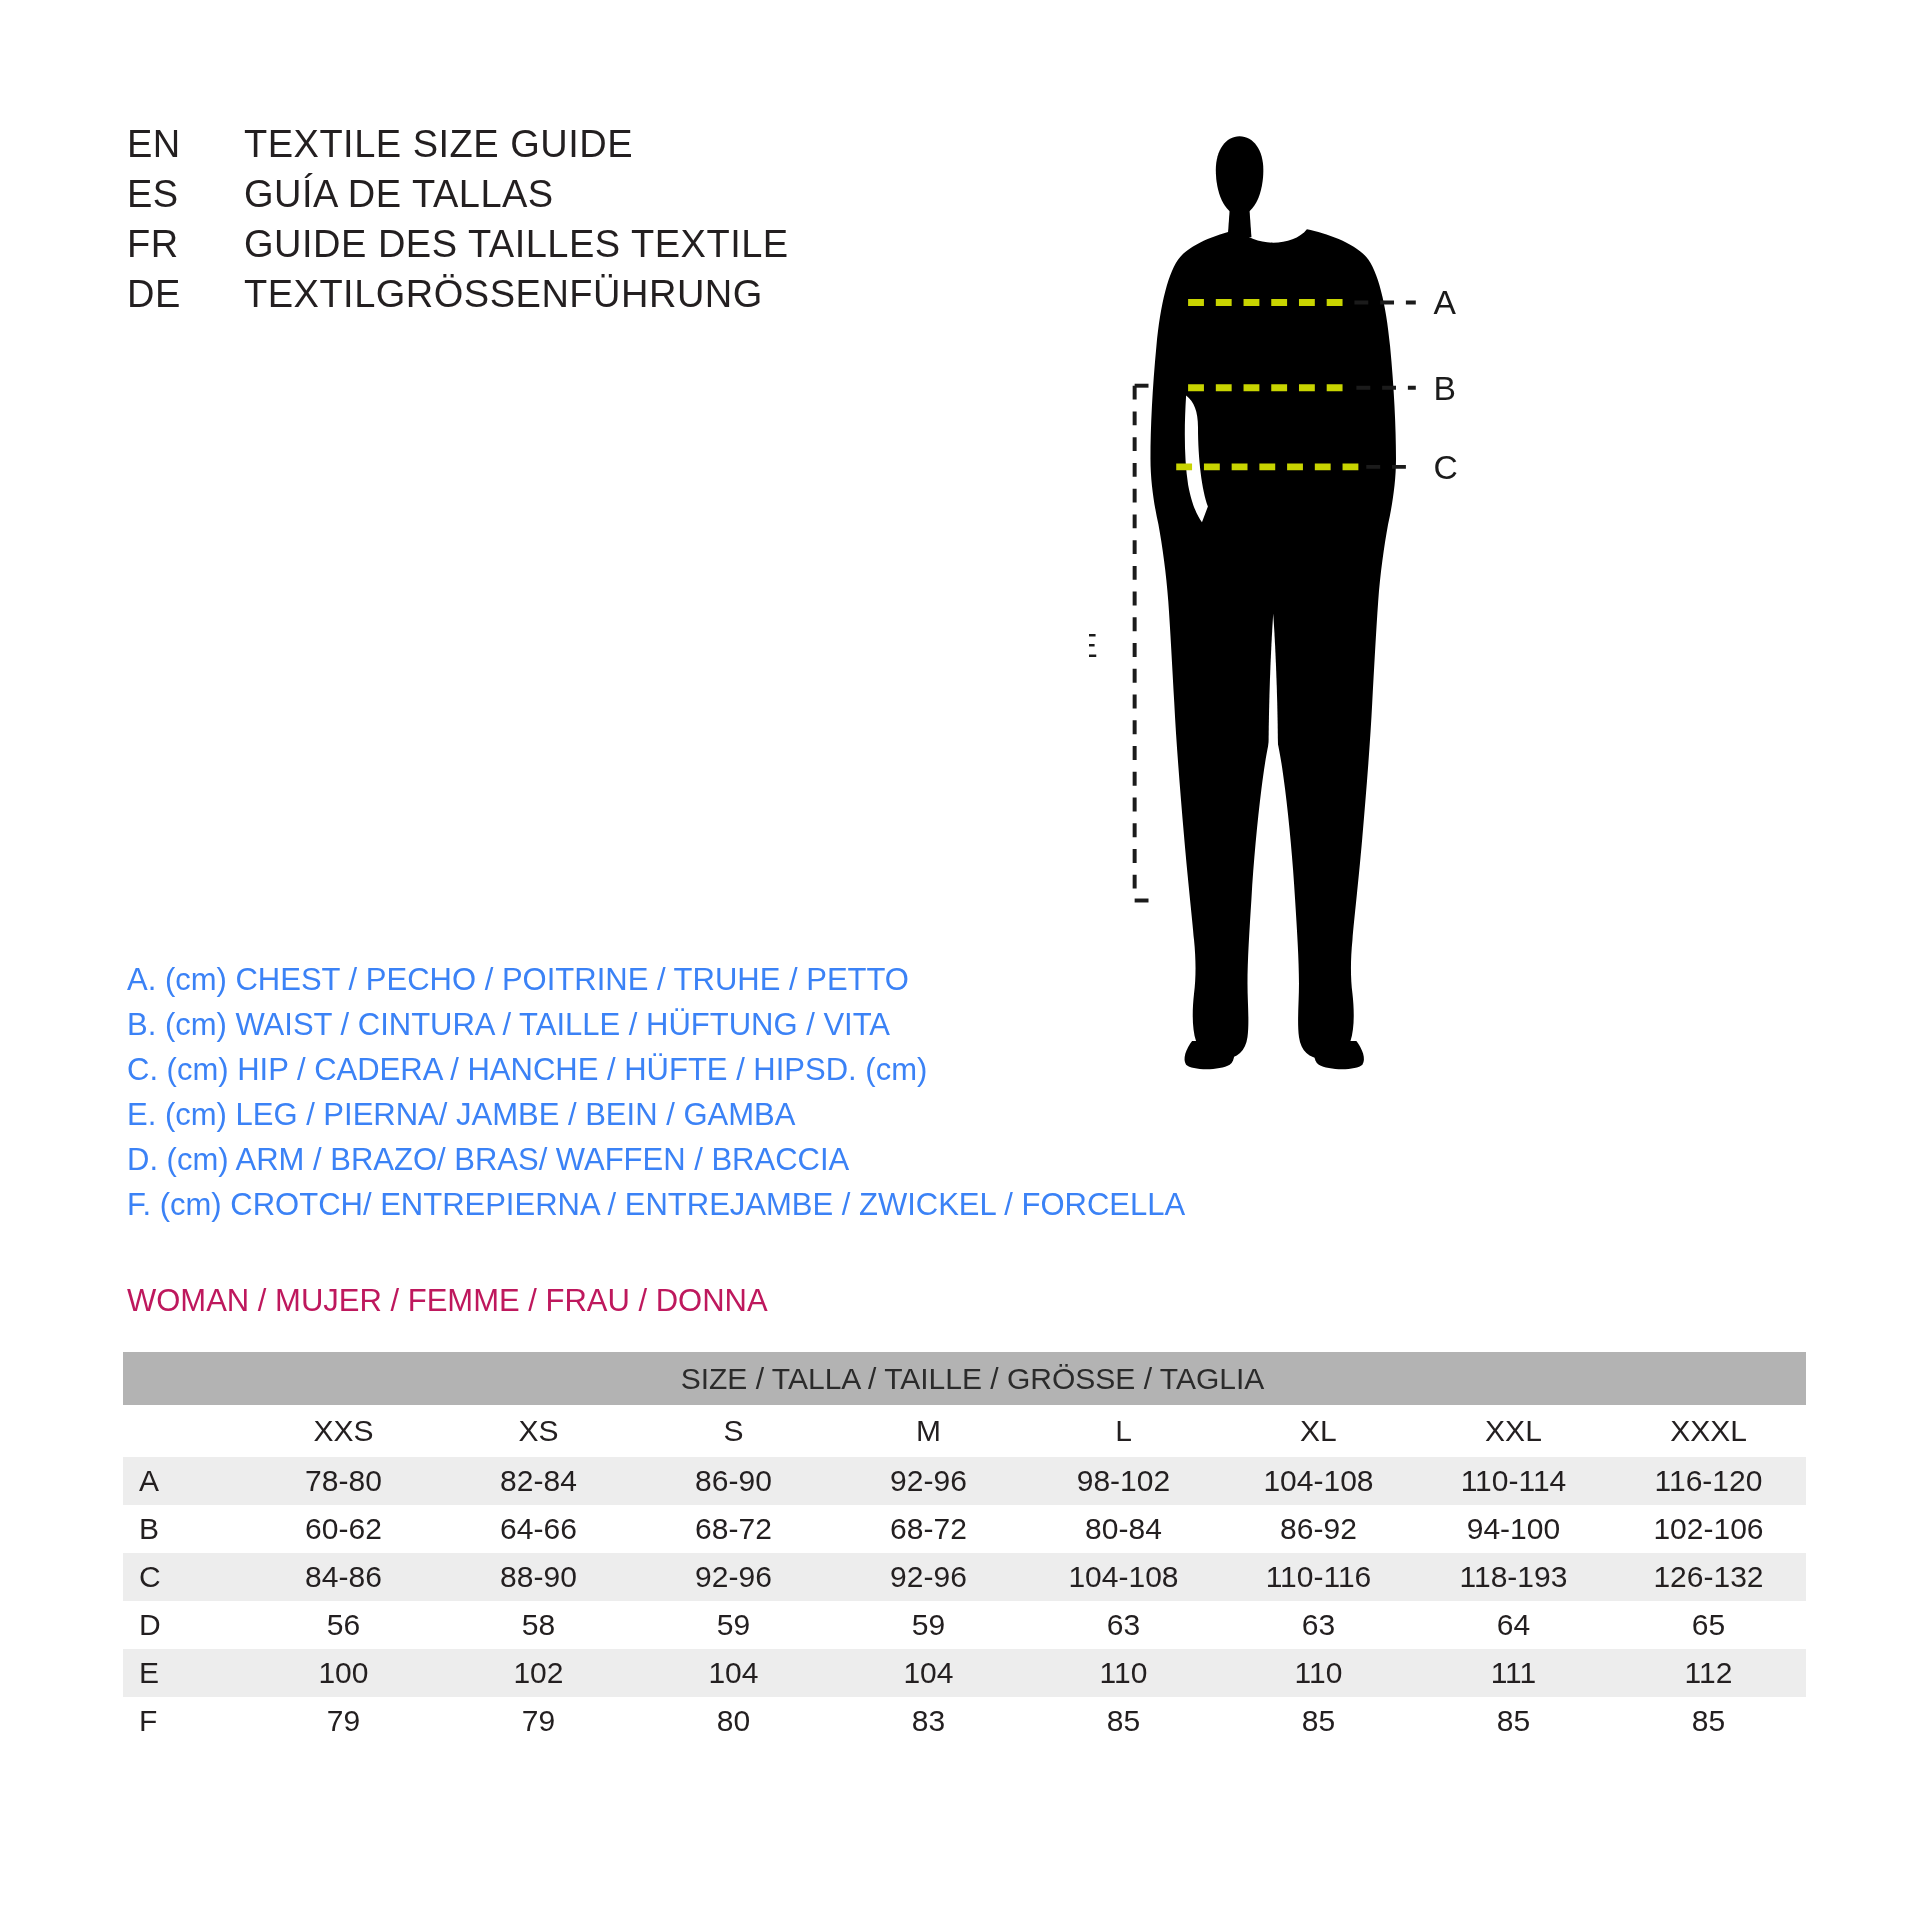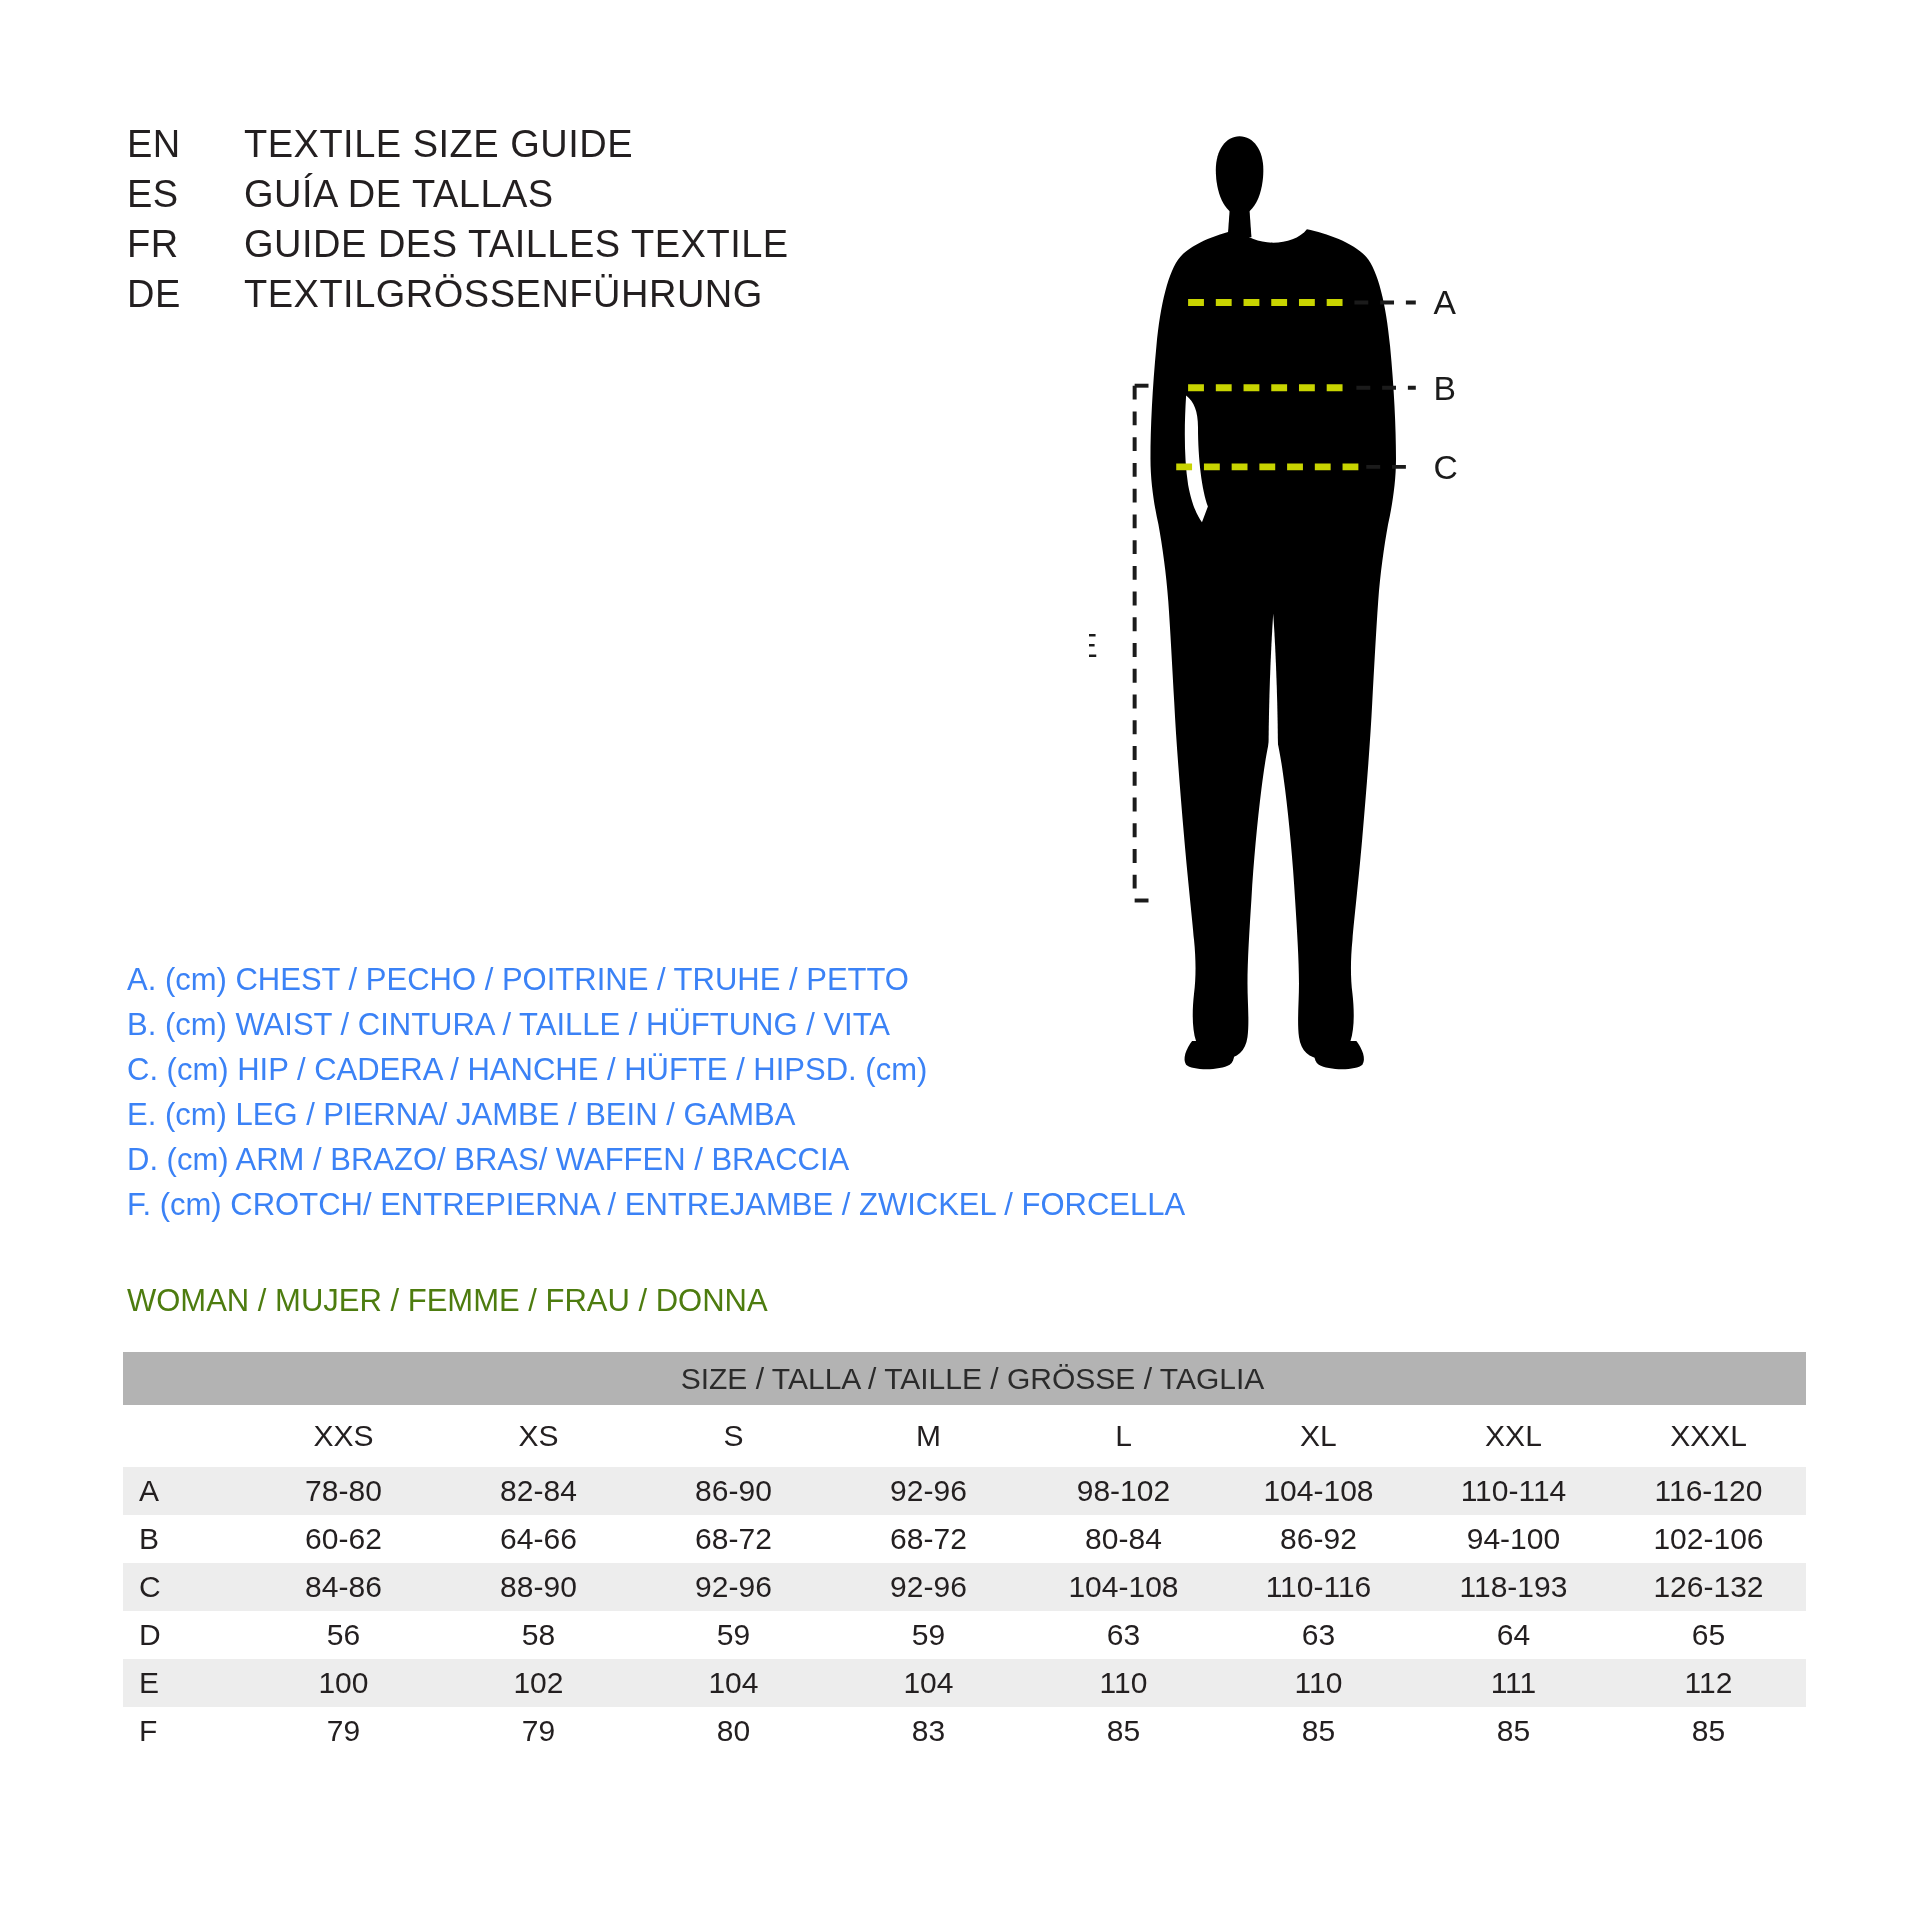--- a/index.html
+++ b/index.html
@@ -52,21 +52,21 @@
     color: #3b82f6;
     white-space: nowrap;
   }
 
   
   #category-label {
     position: absolute;
     left: 127px;
     top: 1283px;
     font-size: 31px;
-    color: #4d7c0f;
+    color: #be185d;
   }
 
   
   #figure-area {
     position: absolute;
     left: 1089px;
     top: 59px;
     width: 812px;
     height: 1188px;
   }
@@ -93,21 +93,21 @@
   #size-table .hdr-row td {
     background: #b3b3b3;
     text-align: center;
     padding-left: 16px;
     height: 53px;
     font-size: 30px;
     color: #2b2b2b;
   }
   #size-table .sizes-row td {
     background: #ffffff;
-    height: 62px;
+    height: 52px;
     margin-top: 20px;
   }
   #size-table tr.shade td {
     background: #ededed;
   }
   #size-table tr.plain td {
     background: #ffffff;
   }
   #size-table td.rowlabel {
     text-align: left;

